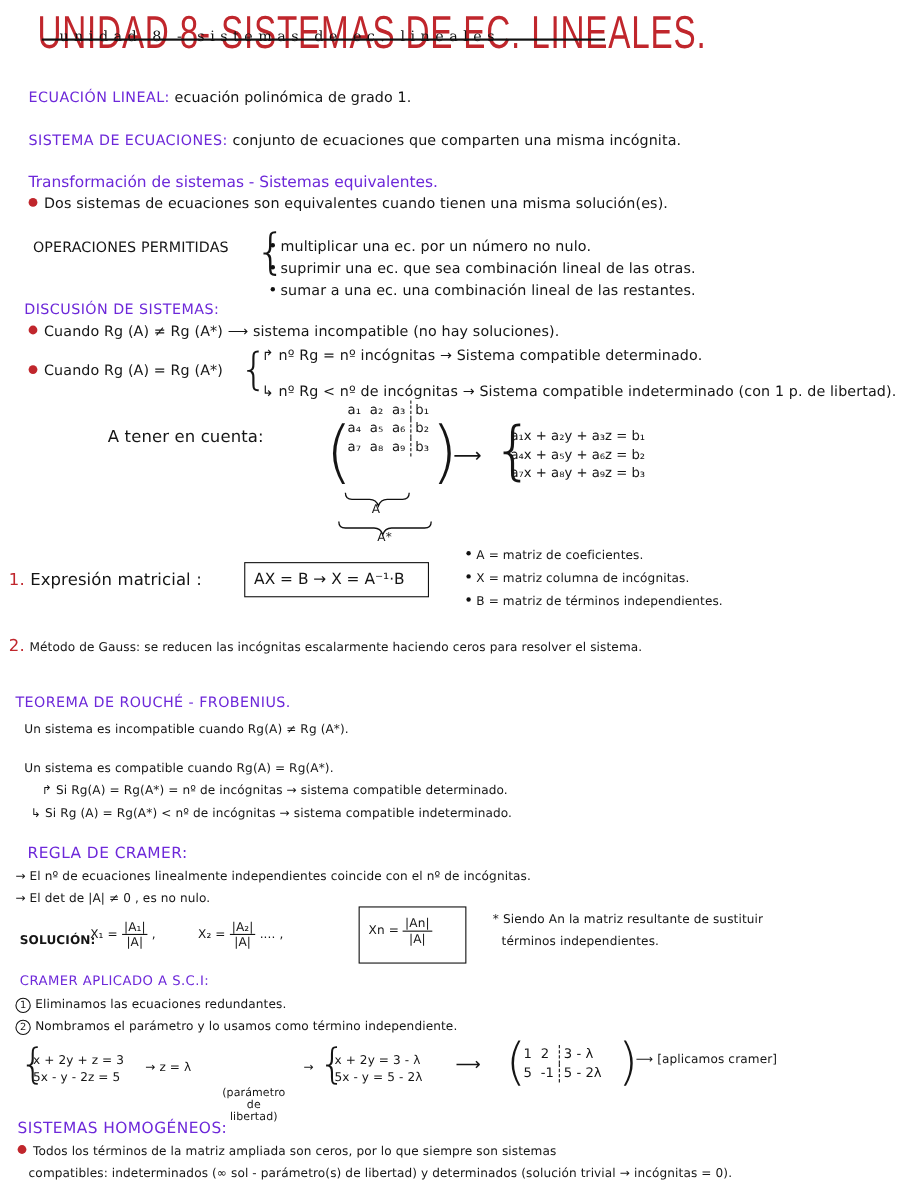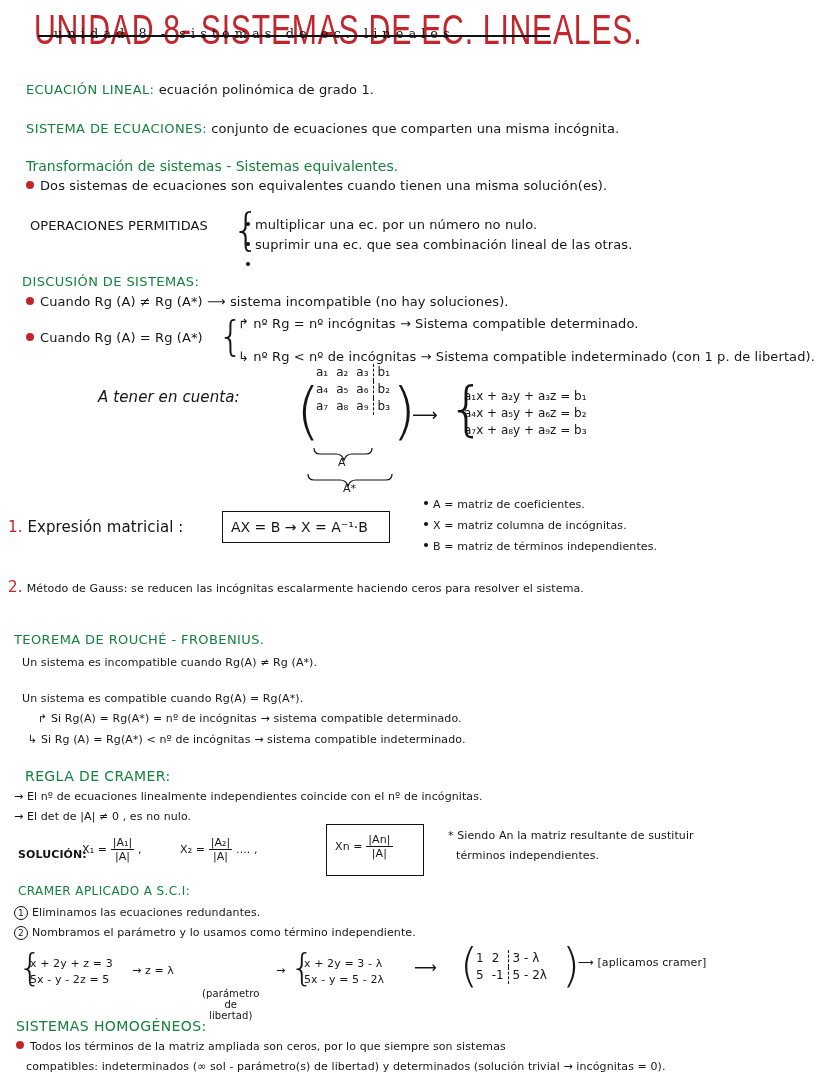--- a/index.html
+++ b/index.html
@@ -1,21 +1,21 @@
 <!DOCTYPE html>
 <html><head>
 <meta charset="utf-8">
 <style>
   html, body { margin:0; padding:0; background:#ffffff; }
   body { width:828px; height:1086px; position:relative; overflow:hidden;
          font-family:"DejaVu Sans", sans-serif; color:#151515; }
   .abs { position:absolute; white-space:nowrap; }
   .red { color:#c0262c; }
   .hw { font-family:"DejaVu Sans", sans-serif; font-size:13px; letter-spacing:0.1px; }
-  .head { font-family:"DejaVu Sans", sans-serif; font-size:13px; color:#15803d; letter-spacing:0.4px; }
+  .head { font-family:"DejaVu Sans", sans-serif; font-size:13px; color:#6d28d9; letter-spacing:0.4px; }
   .title { font-family:"Liberation Sans", sans-serif; font-size:42px; color:#c0262c; font-weight:400;
            transform:scaleX(0.72); transform-origin:left top; letter-spacing:1px; }
   .title-sub { font-family:"DejaVu Serif", serif; font-size:13px; color:#111;
                letter-spacing:5px; }
   .strike { position:absolute; height:2px; background:#111; }
   .dot { display:inline-block; width:8px; height:8px; border-radius:50%; background:#c0262c; margin-right:6px; vertical-align:1px; }
   .bullet-sm { display:inline-block; width:4px; height:4px; border-radius:50%; background:#111; margin-right:5px; vertical-align:3px; }
   .box { position:absolute; border:1.6px solid #111; }
   .mat { font-size:12px; line-height:17px; }
   .frac { display:inline-block; text-align:center; vertical-align:middle; }
@@ -44,37 +44,37 @@
 
 <div class="abs head" style="left:26px; top:158px; font-size:14px; letter-spacing:0;">Transformación de sistemas - Sistemas equivalentes.</div>
 <div class="abs hw" style="left:26px; top:178px;">
   <span class="dot"></span><span>Dos sistemas de ecuaciones son equivalentes cuando tienen una misma solución(es).</span>
 </div>
 <div class="abs hw" style="left:30px; top:218px;">OPERACIONES PERMITIDAS</div>
 <div class="abs" style="left:232px; top:208px; font-size:44px; line-height:44px; font-weight:200;">{</div>
 <div class="abs hw" style="left:246px; top:215px; line-height:20px;">
   <div><span class="bullet-sm"></span><span>multiplicar una ec. por un número no nulo.</span></div>
   <div><span class="bullet-sm"></span><span>suprimir una ec. que sea combinación lineal de las otras.</span></div>
-  <div><span class="bullet-sm"></span></div>
+  <div><span class="bullet-sm"></span><span>sumar a una ec. una combinación lineal de las restantes.</span></div>
 </div>
 
 <div class="abs head" style="left:22px; top:274px;">DISCUSIÓN DE SISTEMAS:</div>
 <div class="abs hw" style="left:26px; top:294px;">
   <span class="dot"></span><span>Cuando  Rg (A) ≠ Rg (A*)</span>
   <span>⟶</span>
   <span>sistema incompatible (no hay soluciones).</span>
 </div>
 <div class="abs hw" style="left:26px; top:330px;">
   <span class="dot"></span><span>Cuando  Rg (A) = Rg (A*)</span>
 </div>
 <div class="abs" style="left:218px; top:316px; font-size:40px; line-height:40px; font-weight:200;">{</div>
 <div class="abs hw" style="left:238px; top:316px;">↱ <span>nº Rg = nº incógnitas → Sistema  compatible determinado.</span></div>
 <div class="abs hw" style="left:238px; top:349px;">↳ <span>nº Rg &lt; nº de incógnitas → Sistema  compatible indeterminado (con 1 p. de libertad).</span></div>
 
-<div class="abs hw" style="left:98px; top:388px; font-size:15px;font-style:italic;">A tener en cuenta:</div>
+<div class="abs hw" style="left:98px; top:388px; font-size:15px;">A tener en cuenta:</div>
 <div class="abs" style="left:296px; top:380px; font-size:62px; line-height:62px; font-weight:100;">(</div>
 <table class="abs mat" style="left:312px; top:364px; border-collapse:collapse;">
   <tbody>
       <tr>
     <td style="padding:0 4px;">a₁</td>
     <td style="padding:0 4px;">a₂</td>
     <td style="padding:0 4px; border-right:1.3px dashed #111;">a₃</td>
     <td style="padding:0 4px;">b₁</td>
   </tr>
   <tr>

